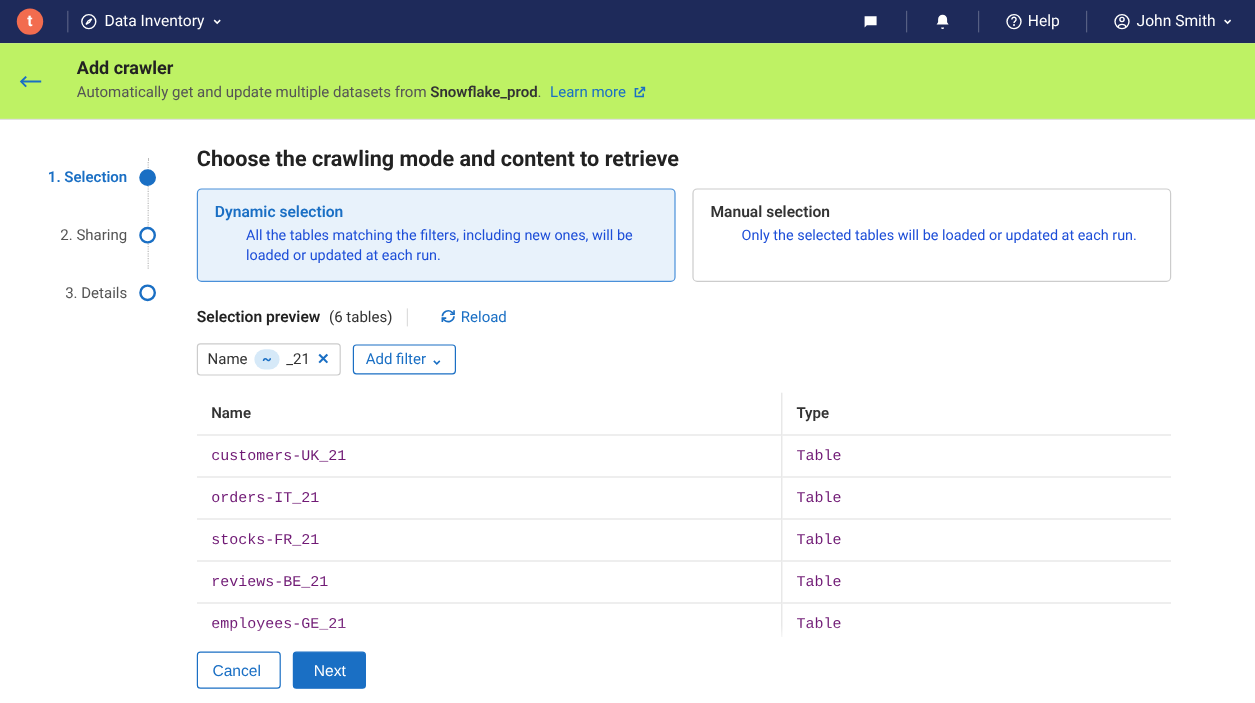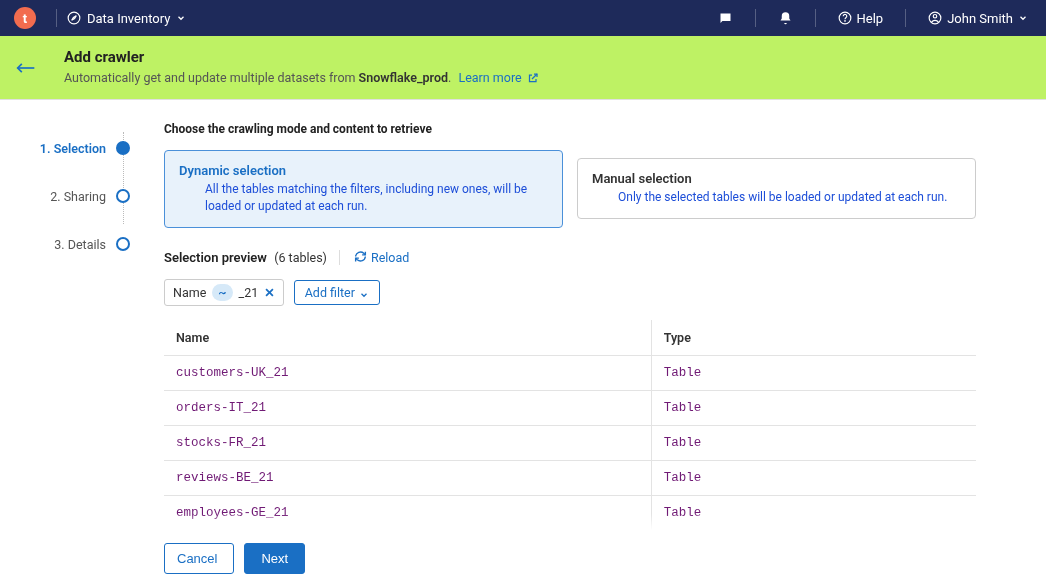--- a/index.html
+++ b/index.html
@@ -23,31 +23,31 @@
 
 .body { display: flex; }
 .stepper { width: 142px; padding: 24px 12px 0 0; text-align: right; position: relative; }
 .step { display: flex; align-items: center; justify-content: flex-end; gap: 10px; font-size: 12.5px; color: #555; position: relative; height: 48px; }
 .step.active { color: #1a6fc4; font-weight: 600; }
 .step .dot { width: 14px; height: 14px; border: 2px solid #1a6fc4; border-radius: 50%; background: #fff; position: relative; z-index: 2; }
 .step.active .dot { background: #1a6fc4; }
 .step-line { position: absolute; right: 18.5px; top: 32px; width: 1px; height: 92px; border-left: 1px dotted #bbb; z-index: 1; }
 
 .main { flex: 1; padding: 22px 26px 80px 22px; max-width: 860px; }
-.main h2 { font-size: 12px; font-weight: 700; color: #222; margin-bottom: 14px; }
-
-.cards { display: flex; gap: 14px; margin-bottom: 22px; align-items: center; }
+.main h2 { font-size: 18px; font-weight: 700; color: #222; margin-bottom: 14px; }
+
+.cards { display: flex; gap: 14px; margin-bottom: 22px; }
 .card { flex: 1; border: 1px solid #ccc; border-radius: 4px; padding: 12px 14px; cursor: pointer; background: #fff; }
 .card.selected { border-color: #4a90d9; background: #e8f2fb; }
 .card .title { font-size: 13px; font-weight: 600; color: #1a6fc4; margin-bottom: 3px; }
 .card.selected .title { color: #1a6fc4; }
 .card:not(.selected) .title { color: #333; }
 .card .sub { font-size: 12px; color: #1d4ed8; line-height: 1.4; margin-left: 26px; }
 
-.preview-row { display: flex; align-items: center; gap: 14px; margin-bottom: 14px; }
+.preview-row { display: flex; align-items: center; gap: 27px; margin-bottom: 14px; }
 .preview-label { font-size: 13px; font-weight: 600; color: #222; }
 .preview-count { font-size: 12.5px; color: #333; font-weight: 400; padding-right: 12px; border-right: 1px solid #ddd; }
 .reload { color: #1a6fc4; font-size: 12.5px; cursor: pointer; display: flex; gap: 4px; }
 
 .filter-row { display: flex; align-items: center; gap: 10px; margin-bottom: 14px; }
 .chip { display: inline-flex; align-items: center; gap: 6px; border: 1px solid #ccc; border-radius: 3px; padding: 4px 8px; font-size: 12.5px; background: #fff; }
 .chip .op { background: #d6e9f8; border-radius: 10px; padding: 1px 6px; color: #1a6fc4; font-weight: 600; }
 .chip .x { color: #1a6fc4; cursor: pointer; font-weight: 600; }
 .addfilter { border: 1px solid #1a6fc4; color: #1a6fc4; background: #fff; border-radius: 3px; padding: 4px 10px; font-size: 12.5px; cursor: pointer; display: inline-flex; align-items: flex-end; gap: 4px; }
 

